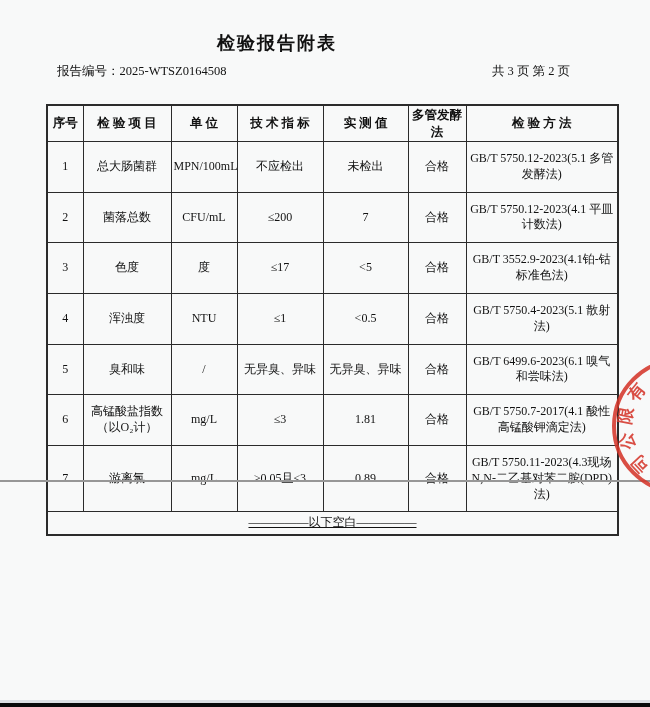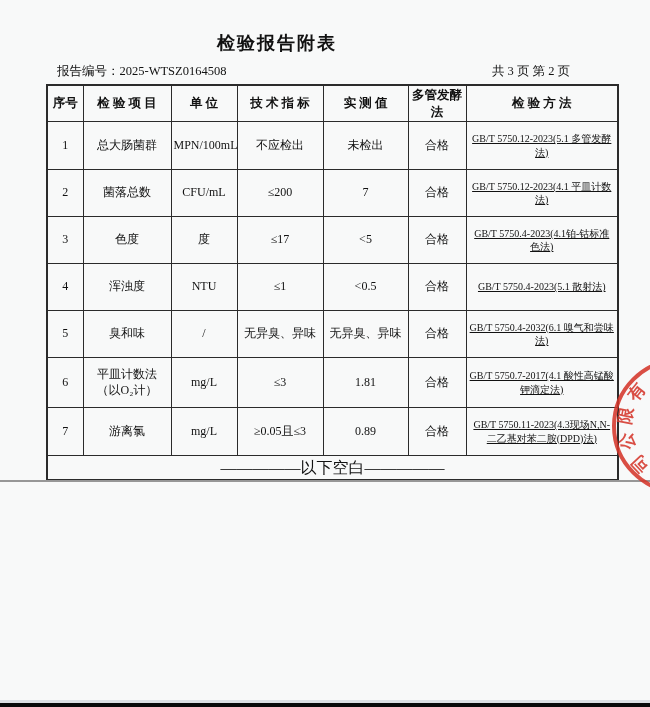--- a/index.html
+++ b/index.html
@@ -13,40 +13,40 @@
   .title{
     position:absolute;top:31px;left:0;width:554px;
     text-align:center;font-size:18px;font-weight:bold;letter-spacing:2px;
   }
   .meta{
     position:absolute;top:63px;left:57px;width:513px;
     display:flex;justify-content:space-between;align-items:baseline;
     font-size:12.5px;
   }
   .report-table{
-    position:absolute;top:84px;left:46px;width:571px;
+    position:absolute;top:104px;left:46px;width:571px;
     border-collapse:collapse;table-layout:fixed;
     border:2px solid #2b2b2b;
     font-size:12px;
   }
   .report-table th,.report-table td{
     border:1px solid #2b2b2b;
     text-align:center;vertical-align:middle;
     padding:1px 2px;line-height:1.32;
     overflow:hidden;
   }
   .report-table thead tr{height:34px;}
   .report-table th{font-size:12.5px;font-weight:bold;}
   #rows tr{height:47px;}
   #rows tr:nth-child(1){height:48px;}
   #rows tr:nth-child(6){height:50px;}
   #rows tr:nth-child(7){height:48px;}
-  #rows td:last-child{font-size:10px;padding:9px 3px;text-decoration:underline;}
+  #rows td:last-child{font-size:12px;padding:9px 3px;}
   .footer-row{height:23px;}
-  .footer-row td{font-size:16px;letter-spacing:0;}
+  .footer-row td{font-size:12px;letter-spacing:0;text-decoration:underline;}
   .page-divider{
     position:absolute;top:480px;left:0;width:650px;height:2px;
     background:#979797;
   }
   .stamp{
     position:absolute;top:326px;left:580px;width:200px;height:200px;
     opacity:0.88;pointer-events:none;
   }
   .stamp text{
     font-size:17px;font-weight:bold;
@@ -116,43 +116,43 @@
           <td>合格</td>
           <td>GB/T 5750.12-2023(4.1 平皿计数法)</td>
         </tr>
         <tr>
           <td>3</td>
           <td>色度</td>
           <td>度</td>
           <td>≤17</td>
           <td>&lt;5</td>
           <td>合格</td>
-          <td>GB/T 5750.4-2023(4.1铂-钴标准色法)</td>
+          <td>GB/T 3552.9-2023(4.1铂-钴标准色法)</td>
         </tr>
         <tr>
           <td>4</td>
           <td>浑浊度</td>
           <td>NTU</td>
           <td>≤1</td>
           <td>&lt;0.5</td>
           <td>合格</td>
           <td>GB/T 5750.4-2023(5.1 散射法)</td>
         </tr>
         <tr>
           <td>5</td>
           <td>臭和味</td>
           <td>/</td>
           <td>无异臭、异味</td>
           <td>无异臭、异味</td>
           <td>合格</td>
-          <td>GB/T 5750.4-2032(6.1 嗅气和尝味法)</td>
+          <td>GB/T 6499.6-2023(6.1 嗅气和尝味法)</td>
         </tr>
         <tr>
           <td>6</td>
-          <td>平皿计数法（以O₂计）</td>
+          <td>高锰酸盐指数（以O₂计）</td>
           <td>mg/L</td>
           <td>≤3</td>
           <td>1.81</td>
           <td>合格</td>
           <td>GB/T 5750.7-2017(4.1 酸性高锰酸钾滴定法)</td>
         </tr>
         <tr>
           <td>7</td>
           <td>游离氯</td>
           <td>mg/L</td>

